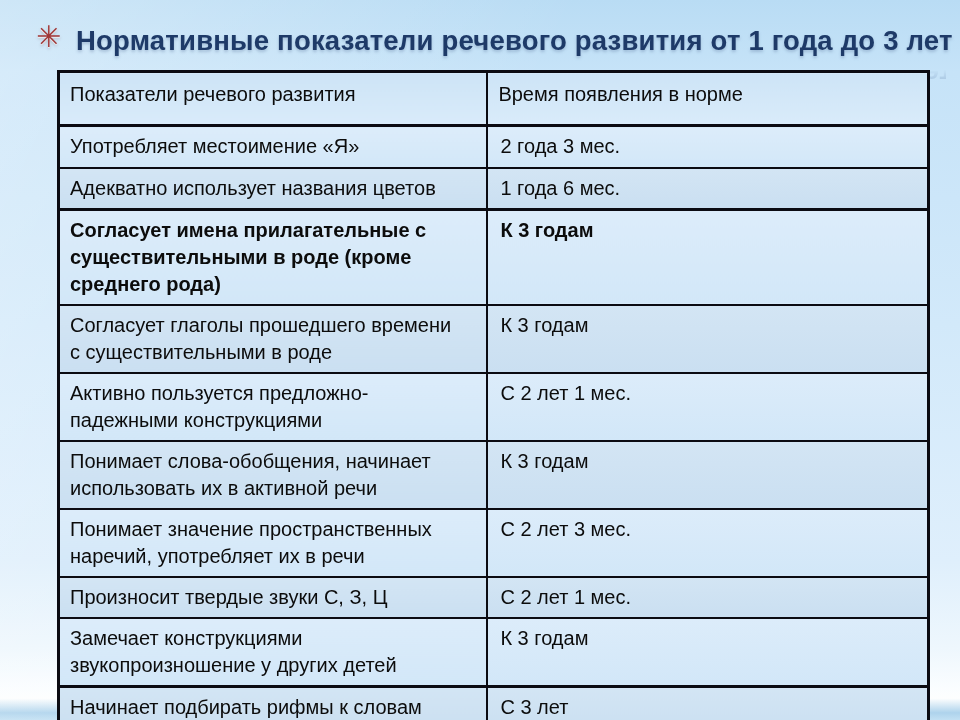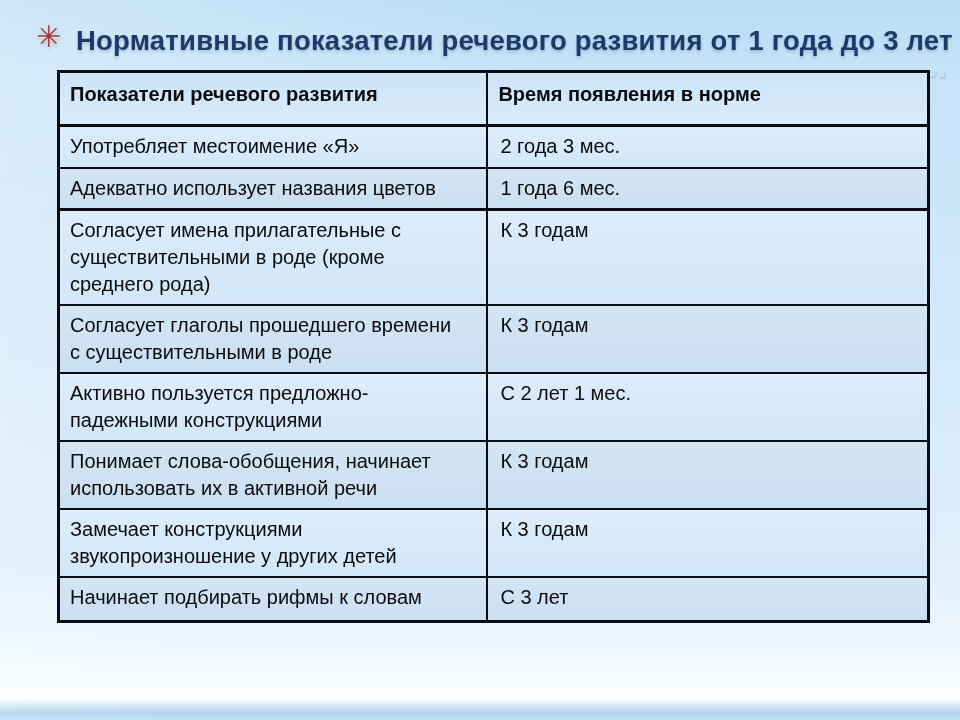--- a/index.html
+++ b/index.html
@@ -93,37 +93,37 @@
     font-size: 20px;
     line-height: 1.35;
     color: #0c0c0c;
     text-align: left;
     background: linear-gradient(180deg, #dcecfa 0%, #d2e7f8 100%);
   }
 
   .norm-table { border: 3px solid #0b0b12; }
 
   .norm-table th {
-    font-weight: bold;
+    font-weight: normal;
     height: 54px;
     padding: 8px 19px 6px 10px;
     border-bottom-width: 3px;
     background: linear-gradient(180deg, #cde4f6 0%, #d9ebfa 100%);
   }
 
   .norm-table td.cell-indicator { padding: 6px 20px 6px 10px; }
   .norm-table td.cell-time      { padding: 6px 10px 6px 12px; }
 
   tbody tr:nth-child(even) td {
     background: linear-gradient(180deg, #d3e5f4 0%, #cadff1 100%);
   }
 
   tbody tr:nth-child(1)  td { height: 42px; margin-left: 35px; }
   tbody tr:nth-child(2)  td { height: 40px; border-bottom-width: 3px; }
-  tbody tr:nth-child(3)  td { height: 84px; }
+  tbody tr:nth-child(3)  td { height: 84px; font-weight: bold; }
   tbody tr:nth-child(4)  td { height: 60px; }
   tbody tr:nth-child(5)  td { height: 60px; }
   tbody tr:nth-child(6)  td { height: 60px; margin-left: 31px; }
   tbody tr:nth-child(7)  td { height: 58px; }
   tbody tr:nth-child(8)  td { height: 40px; }
   tbody tr:nth-child(9)  td { height: 58px; border-bottom-width: 3px; }
   tbody tr:nth-child(10) td { height: 44px; }
 
   tbody tr.row-last td.cell-indicator {
     vertical-align: bottom;
@@ -170,20 +170,28 @@
       </tr>
       <tr>
         <td class="cell-indicator">Активно пользуется предложно-падежными конструкциями</td>
         <td class="cell-time">С 2 лет 1 мес.</td>
       </tr>
       <tr>
         <td class="cell-indicator">Понимает слова-обобщения, начинает использовать их в активной речи</td>
         <td class="cell-time">К 3 годам</td>
       </tr>
       <tr>
+        <td class="cell-indicator">Понимает значение пространственных наречий, употребляет их в речи</td>
+        <td class="cell-time">С 2 лет 3 мес.</td>
+      </tr>
+      <tr>
+        <td class="cell-indicator">Произносит твердые звуки С, З, Ц</td>
+        <td class="cell-time">С 2 лет 1 мес.</td>
+      </tr>
+      <tr>
         <td class="cell-indicator">Замечает конструкциями звукопроизношение у других детей</td>
         <td class="cell-time">К 3 годам</td>
       </tr>
       <tr class="row-last">
         <td class="cell-indicator">Начинает подбирать рифмы к словам</td>
         <td class="cell-time">С 3 лет</td>
       </tr>
     </tbody>
   </table>
 

